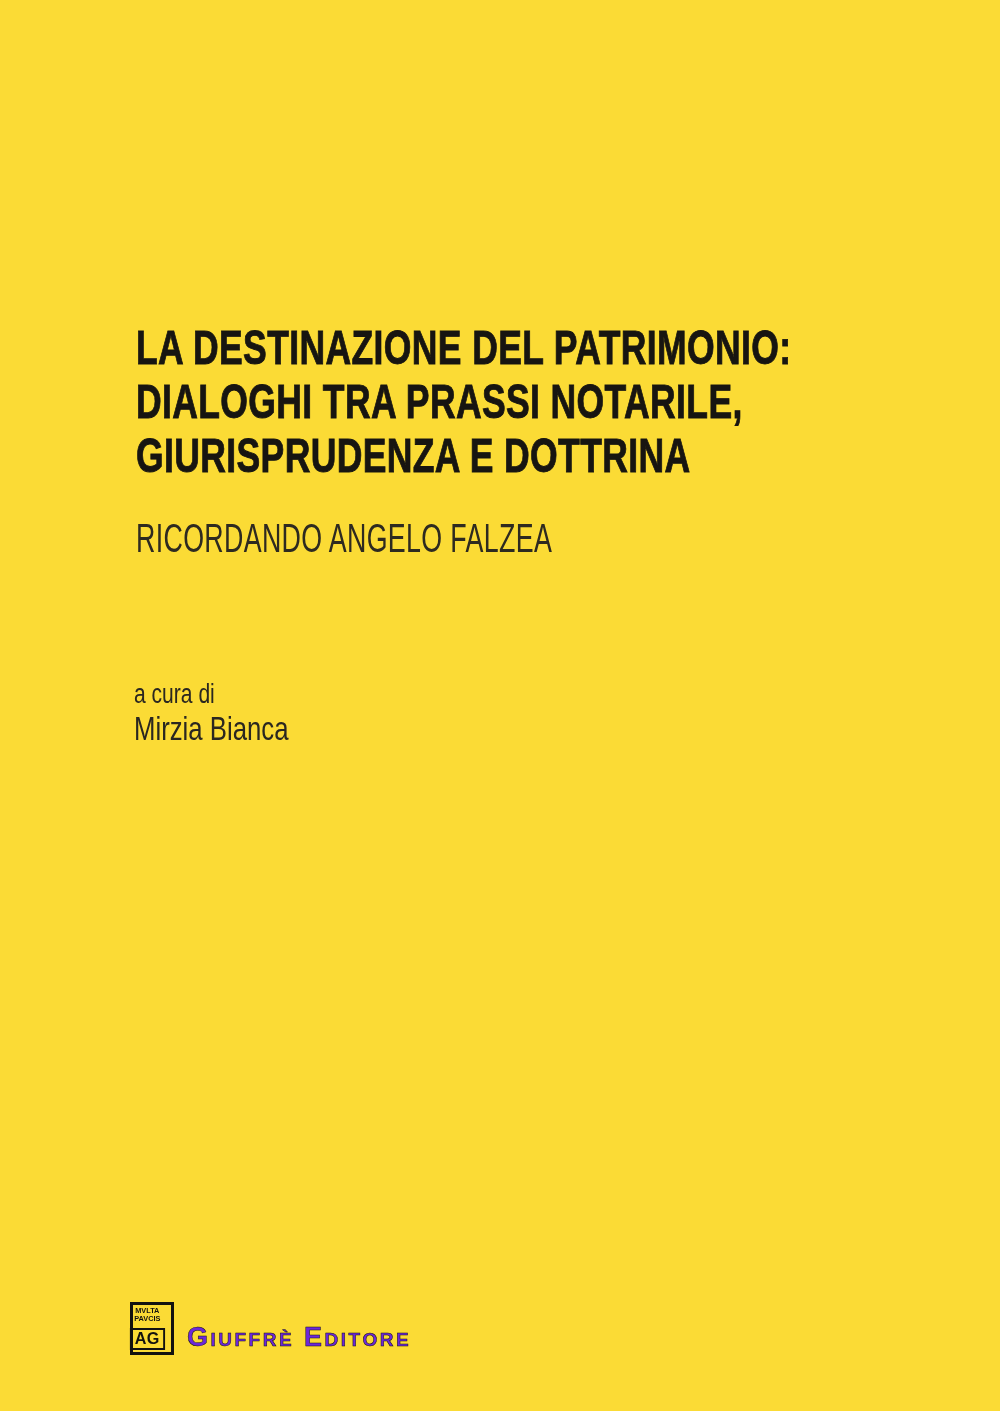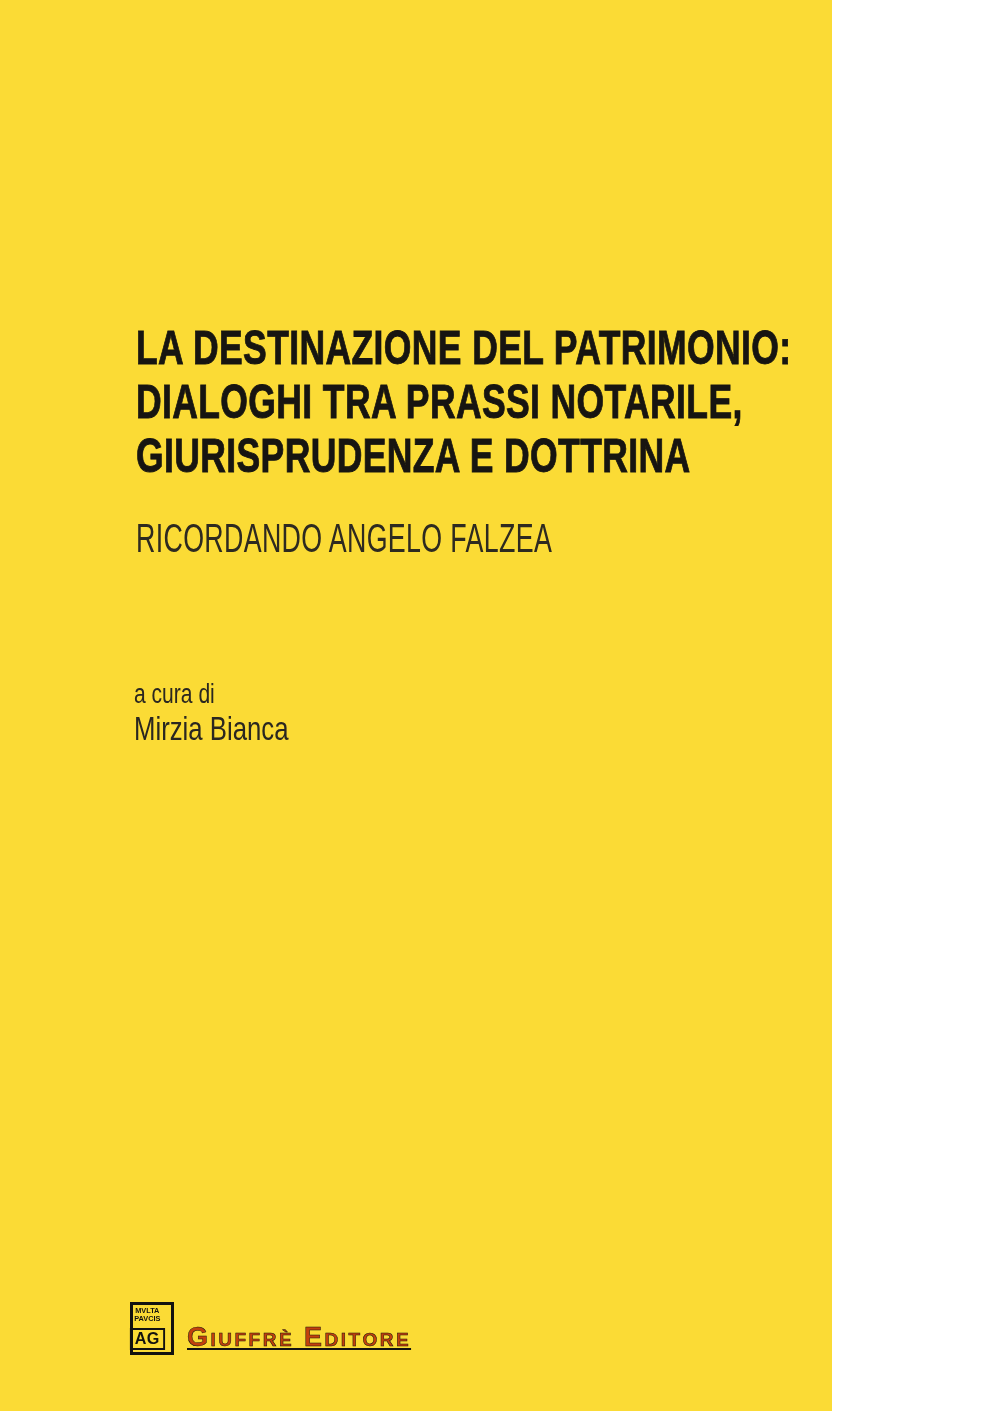--- a/index.html
+++ b/index.html
@@ -1,20 +1,20 @@
 <!DOCTYPE html>
 <html><head>
 <meta charset="utf-8">
 <style>
   html, body { margin: 0; padding: 0; }
   body { font-family: "Liberation Sans", sans-serif; }
 
   .page {
     position: relative;
-    width: 832px;
+    width: 1000px;
     height: 1411px;
     background: #FBDB35;
     overflow: hidden;
   }
 
   .title {
     position: absolute;
     left: 136px;
     top: 321px;
     color: #171511;
@@ -105,28 +105,27 @@
     padding: 0 3px;
     letter-spacing: 0.5px;
     transform: scaleX(0.95);
     transform-origin: center bottom;
   }
 
   .publisher-name {
     position: absolute;
     left: 57px;
     top: 22px;
-    color: #c2410c;
+    color: #6d28d9;
     font-size: 27px;
     line-height: 27px;
     font-weight: bold;
     font-variant: small-caps;
     letter-spacing: 2.5px;
     white-space: nowrap;
-    text-decoration: underline;
     -webkit-text-stroke: 0.5px #131210;
   }
 </style>
 </head>
 <body>
 
 <div class="page" style="background: rgb(251, 219, 53);">
 
   <div class="title" style="color: rgb(23, 21, 17);">
     <div>LA DESTINAZIONE DEL PATRIMONIO:</div>

